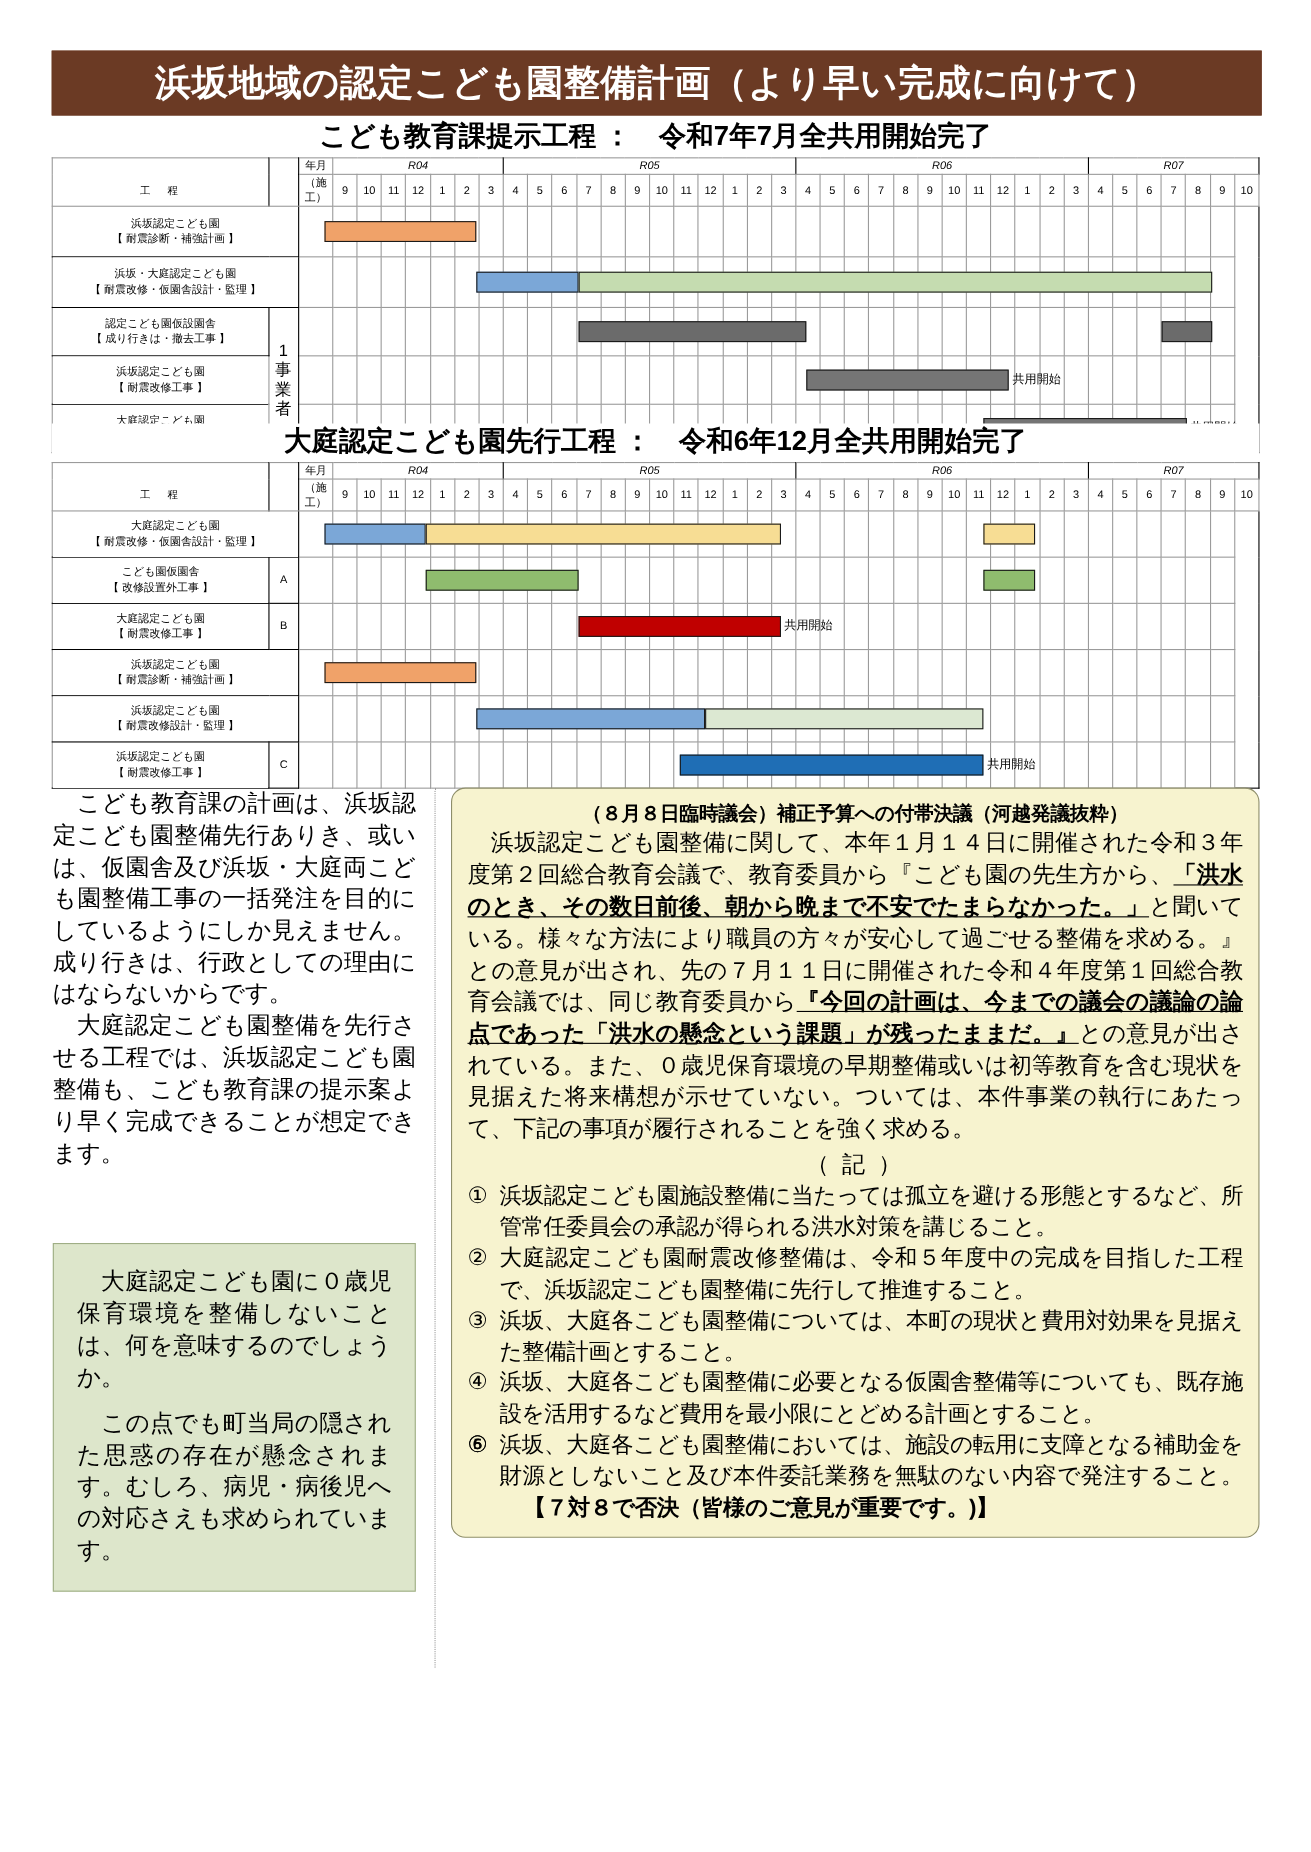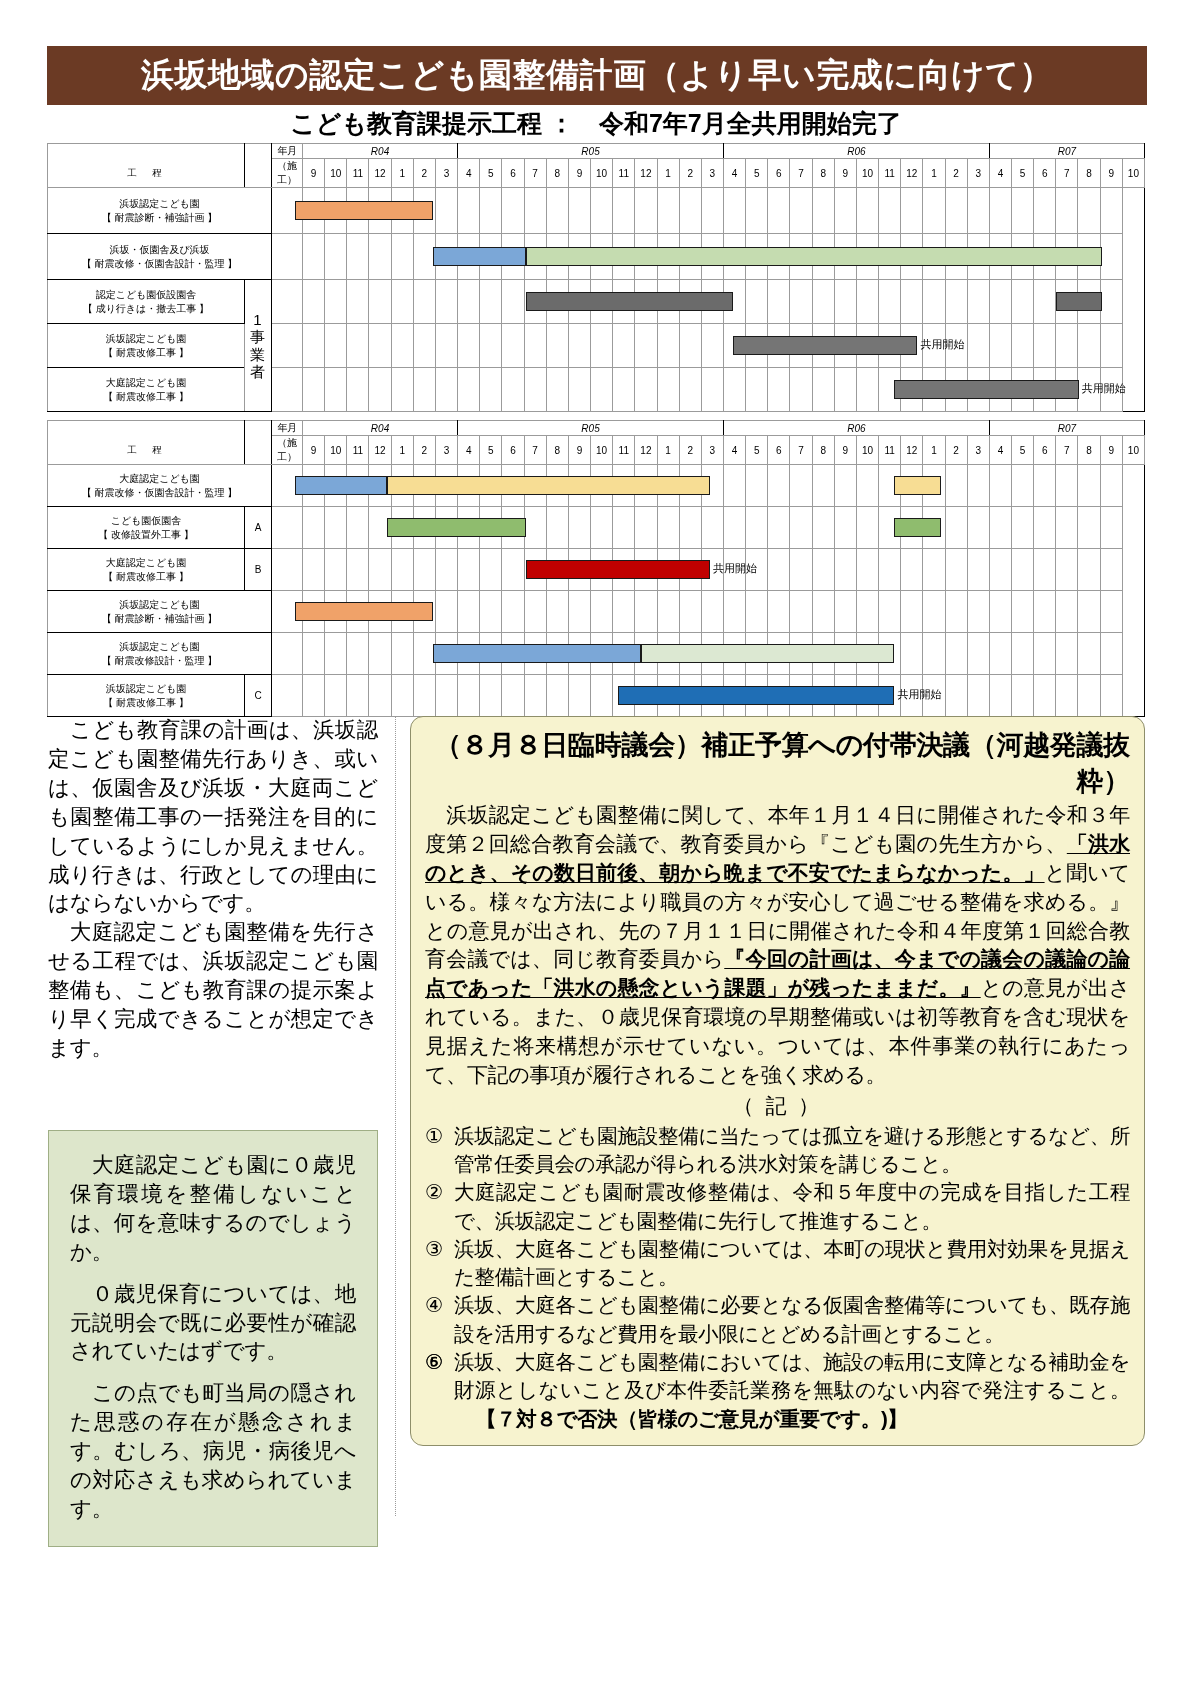--- a/index.html
+++ b/index.html
@@ -89,21 +89,21 @@
     text-justify:inter-ideograph;letter-spacing:-0.2px;}
 
   .vdivider{position:absolute;left:395px;top:716px;width:0;height:800px;
     border-left:1.5px dotted #9a9a9a;}
 
   .right-box{
     position:absolute;left:410px;top:716px;width:735px;
     background:#f7f3cf;border:1.4px solid #8e8e6a;border-radius:13px;
     box-sizing:border-box;padding:10px 14px 12px 14px;
   }
-  .rb-head{font-size:27px;font-weight:bold;text-align:right;margin:0 0 2px 0;
+  .rb-head{font-size:18px;font-weight:bold;text-align:center;margin:0 0 2px 0;
     letter-spacing:-0.3px;}
   .rb-p{font-size:21px;line-height:1.375;margin:0;text-align:justify;
     text-justify:inter-ideograph;letter-spacing:-0.3px;}
   .rb-center{font-size:21px;text-align:center;margin:2px 0;letter-spacing:3px;}
   .rb-item{font-size:20.5px;line-height:1.38;margin:0;text-indent:0;
     padding-left:29px;position:relative;text-align:justify;letter-spacing:-0.4px;}
   .rb-item .num{position:absolute;left:0;top:0;}
   u.uline{text-decoration:underline;text-decoration-thickness:1px;text-underline-offset:2px;}
   b.bold{font-weight:bold;}
 </style>
@@ -217,21 +217,21 @@
           <td class="gc ystart" style="height: 100%;"></td>
           <td class="gc" style="height: 100%;"></td>
           <td class="gc" style="height: 100%;"></td>
           <td class="gc" style="height: 100%;"></td>
           <td class="gc" style="height: 100%;"></td>
           <td class="gc" style="height: 100%;"></td>
           <td class="gc" style="height: 100%;"></td>
         </tr>
         <tr class="barrow" style="height: 46px;">
           <td class="c-name rowname" colspan="2">
-            <span class="l2">浜坂・仮園舎及び浜坂</span>
+            <span class="l2">浜坂・大庭認定こども園</span>
             <span class="l2">【 耐震改修・仮園舎設計・監理 】</span>
           </td>
           <td class="gc ystart" style="height: 100%; position: relative;">
             <div class="barlayer" style="width: 876px;">
               <div class="bar" style="left: 161.368px; width: 92.2105px; top: 28%; height: 44%; background: rgb(123, 167, 215);"></div>
               <div class="bar" style="left: 253.579px; width: 576.316px; top: 28%; height: 44%; background: rgb(197, 220, 176);"></div>
             </div>
           </td>
           <td class="gc" style="height: 100%;"></td>
           <td class="gc" style="height: 100%;"></td>
@@ -420,20 +420,23 @@
           <td class="gc" style="height: 100%;"></td>
           <td class="gc" style="height: 100%;"></td>
           <td class="gc" style="height: 100%;"></td>
           <td class="gc" style="height: 100%;"></td>
           <td class="gc" style="height: 100%;"></td>
           <td class="gc" style="height: 100%;"></td>
         </tr>
       </tbody>
     </table>
 
+  <div class="sec-title" id="sec2">
+    <span>大庭認定こども園先行工程 ：　令和6年12月全共用開始完了</span>
+  </div>
 
   <table class="gantt" id="gantt2">
       <tbody id="g2body">
         <tr>
           <td class="c-name hdr-blank" rowspan="2">
             <div class="hdr-koutei" style="margin-top: 16px;">工　程</div>
           </td>
           <td class="c-lot" rowspan="2"></td>
           <td class="hdr-ym" style="width: 30px;">年月</td>
           <td class="yr" colspan="7">R04</td>
@@ -782,21 +785,20 @@
       </tbody>
     </table>
 
   <div class="left-col">
     <p class="body-p">　こども教育課の計画は、浜坂認定こども園整備先行ありき、或いは、仮園舎及び浜坂・大庭両こども園整備工事の一括発注を目的にしているようにしか見えません。成り行きは、行政としての理由にはならないからです。</p>
     <p class="body-p">　大庭認定こども園整備を先行させる工程では、浜坂認定こども園整備も、こども教育課の提示案より早く完成できることが想定できます。</p>
   </div>
 
   <div class="green-box">
     <p>　大庭認定こども園に０歳児保育環境を整備しないことは、何を意味するのでしょうか。</p>
-    <p>　０歳児保育については、地元説明会で既に必要性が確認されていたはずです。</p>
     <p>　この点でも町当局の隠された思惑の存在が懸念されます。むしろ、病児・病後児への対応さえも求められています。</p>
   </div>
 
   <div class="vdivider"></div>
 
   <div class="right-box">
     <p class="rb-head">（８月８日臨時議会）補正予算への付帯決議（河越発議抜粋）</p>
     <p class="rb-p">
       <span>　浜坂認定こども園整備に関して、本年１月１４日に開催された令和３年度第２回総合教育会議で、教育委員から『こども園の先生方から、</span><u class="uline"><b class="bold">「洪水のとき、その数日前後、朝から晩まで不安でたまらなかった。」</b></u><span>と聞いている。様々な方法により職員の方々が安心して過ごせる整備を求める。』との意見が出され、先の７月１１日に開催された令和４年度第１回総合教育会議では、同じ教育委員から</span><u class="uline"><b class="bold">『今回の計画は、今までの議会の議論の論点であった「洪水の懸念という課題」が残ったままだ。』</b></u><span>との意見が出されている。また、０歳児保育環境の早期整備或いは初等教育を含む現状を見据えた将来構想が示せていない。ついては、本件事業の執行にあたって、下記の事項が履行されることを強く求める。</span>
     </p>

